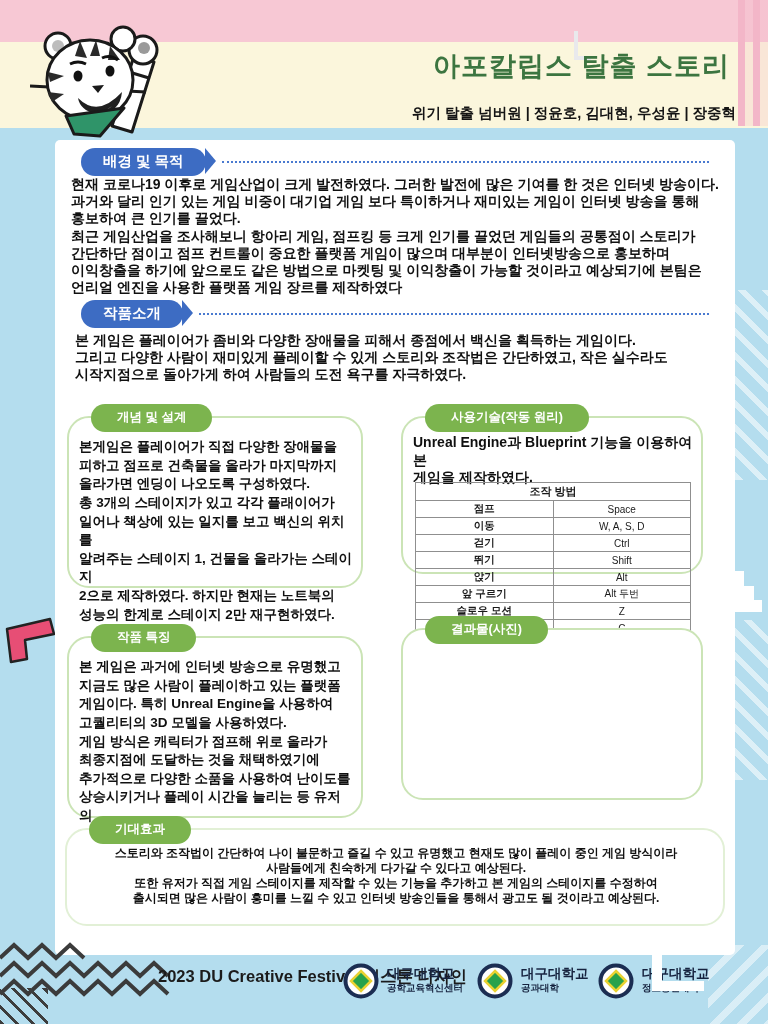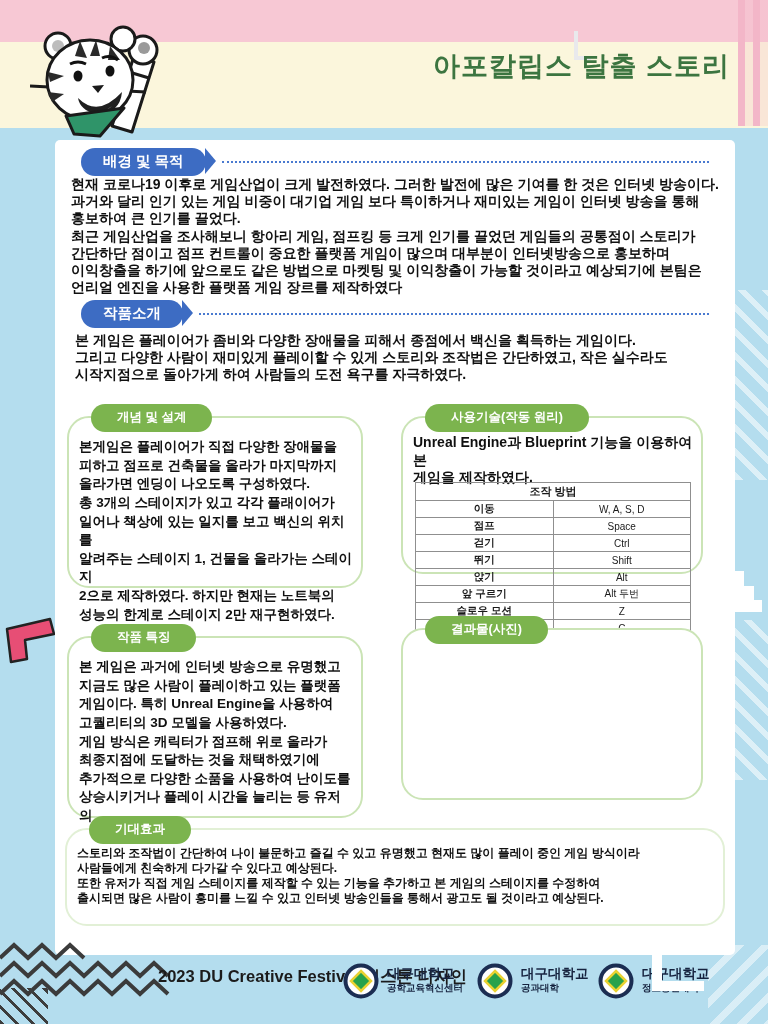--- a/index.html
+++ b/index.html
@@ -106,20 +106,21 @@
     <path d="M72,42 Q80,38 88,44" fill="none" stroke="#111" stroke-width="3"></path>
 
     <polygon points="62,70 74,69 68,77" fill="#1a1a1a"></polygon>
     <path d="M48,82 Q68,102 92,76 Q90,98 66,98 Q50,94 48,82 Z" fill="#1f1f1f"></path>
     <path d="M60,95 Q70,99 82,90 Q76,97 66,96 Z" fill="#6e6e6e"></path>
 
     <polygon points="36,100 94,92 70,120 44,118" fill="#2f9469" stroke="#1a1a1a" stroke-width="3" stroke-linejoin="round"></polygon>
   </svg>
 
   <div class="poster-title">아포칼립스 탈출 스토리</div>
+  <div class="byline">위기 탈출 넘버원 | 정윤호, 김대현, 우성윤 | 장중혁</div>
 
   <div class="diag-right-1"></div>
   <div class="diag-right-2"></div>
   <div class="diag-right-3"></div>
   <svg class="pink-L" width="54" height="50">
     <polygon points="3,13 46,3 50,18 21,24 23,43 7,46" fill="#e74e75" stroke="#222" stroke-width="2.5" stroke-linejoin="round"></polygon>
   </svg>
   <svg class="stair" width="35" height="48">
     <polygon points="0,0 11,0 11,15 21,15 21,29 29,29 29,41 0,41" fill="#ffffff"></polygon>
   </svg>
@@ -161,26 +162,26 @@
     <div class="gbox" style="left:346px; top:276px; width:302px; height:158px;">
       <span class="pill-green">사용기술(작동 원리)</span>
       <div class="gbox-body body-text" style="top:16px; font-size:14px; line-height:1.25;"> Unreal Engine과 Blueprint 기능을 이용하여 본
 게임을 제작하였다.</div>
       <table class="ctl-table">
         <tbody>
             <tr>
               <th colspan="2">조작 방법</th>
             </tr>
         <tr>
+              <td class="k">점프</td>
+              <td class="v">Space</td>
+            </tr>
+        <tr>
               <td class="k">이동</td>
               <td class="v">W, A, S, D</td>
-            </tr>
-        <tr>
-              <td class="k">점프</td>
-              <td class="v">Space</td>
             </tr>
         <tr>
               <td class="k">걷기</td>
               <td class="v">Ctrl</td>
             </tr>
         <tr>
               <td class="k">뛰기</td>
               <td class="v">Shift</td>
             </tr>
         <tr>
@@ -213,21 +214,21 @@
 최종지점에 도달하는 것을 채택하였기에
 추가적으로 다양한 소품을 사용하여 난이도를
 상승시키거나 플레이 시간을 늘리는 등 유저의
 반응을 통해 빠르게 수정이 가능하다.</div>
     </div>
 
     <div class="gbox" style="left:346px; top:488px; width:302px; height:172px;">
       <span class="pill-green">결과물(사진)</span>
     </div>
 
-    <div class="gbox" style="left:10px; top:688px; width:660px; height:98px; border-color:#e2f0d6;">
+    <div class="gbox" style="left:10px; top:688px; width:660px; height:98px; border-color:#e2f0d6;text-align:center;">
       <span class="pill-green">기대효과</span>
       <div class="gbox-body body-text" style="top:16px; font-size:12px; line-height:1.25;"> 스토리와 조작법이 간단하여 나이 불문하고 즐길 수 있고 유명했고 현재도 많이 플레이 중인 게임 방식이라
 사람들에게 친숙하게 다가갈 수 있다고 예상된다.
 또한 유저가 직접 게임 스테이지를 제작할 수 있는 기능을 추가하고 본 게임의 스테이지를 수정하여
 출시되면 많은 사람이 흥미를 느낄 수 있고 인터넷 방송인들을 통해서 광고도 될 것이라고 예상된다.</div>
     </div>
 
   </div>
 
   <svg class="zigzags" width="175" height="56" viewBox="0 0 175 56">

